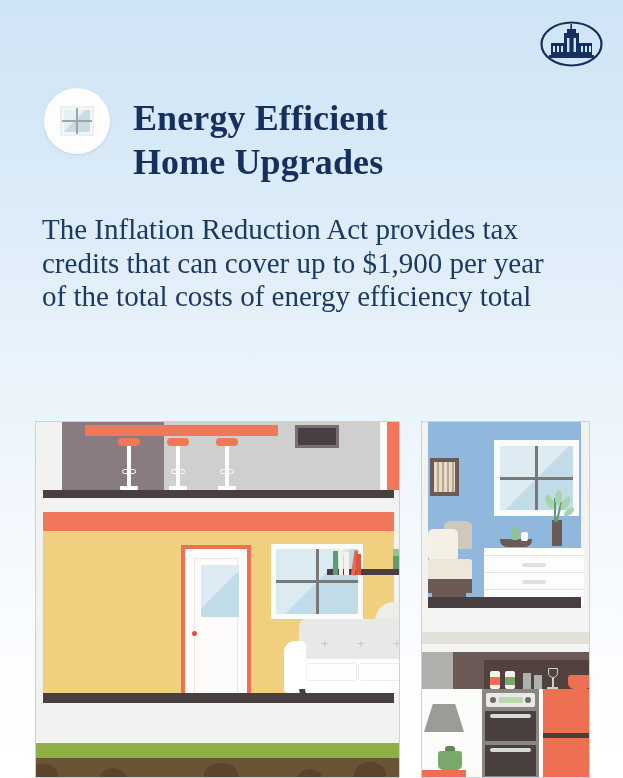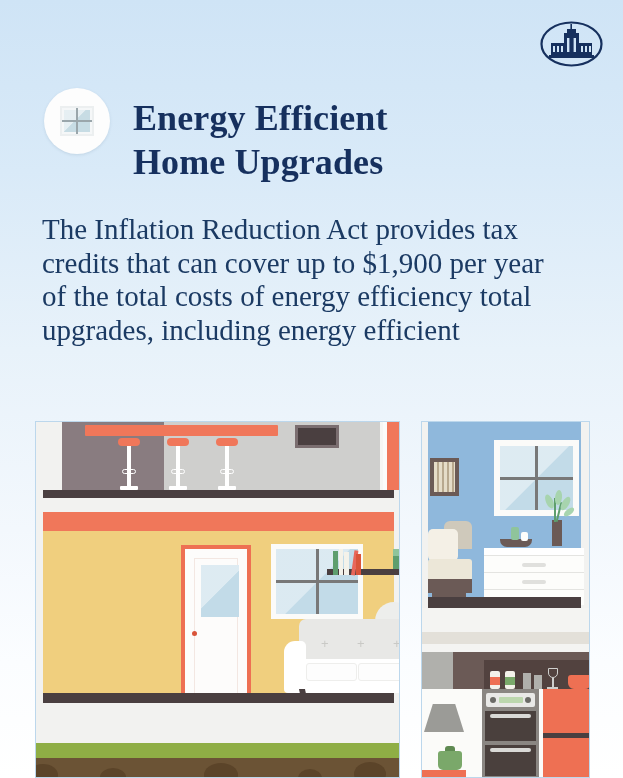--- a/index.html
+++ b/index.html
@@ -195,21 +195,20 @@
 
   <h1 class="title">
     <span class="line">Energy Efficient</span>
     <span class="line">Home Upgrades</span>
   </h1>
 
   <div class="body-copy">
     <span>The Inflation Reduction Act provides tax</span>
     <span>credits that can cover up to $1,900 per year</span>
     <span>of the total costs of energy efficiency total</span>
-    <span>upgrades, including energy efficient</span>
   </div>
 
   <div class="panel panel-left">
 
     <div class="l-upper">
       <div class="u-wall-l"></div>
       <div class="u-bar-bg"></div>
       <div class="u-white-col"></div>
 
       <div class="u-orange-r"></div>

